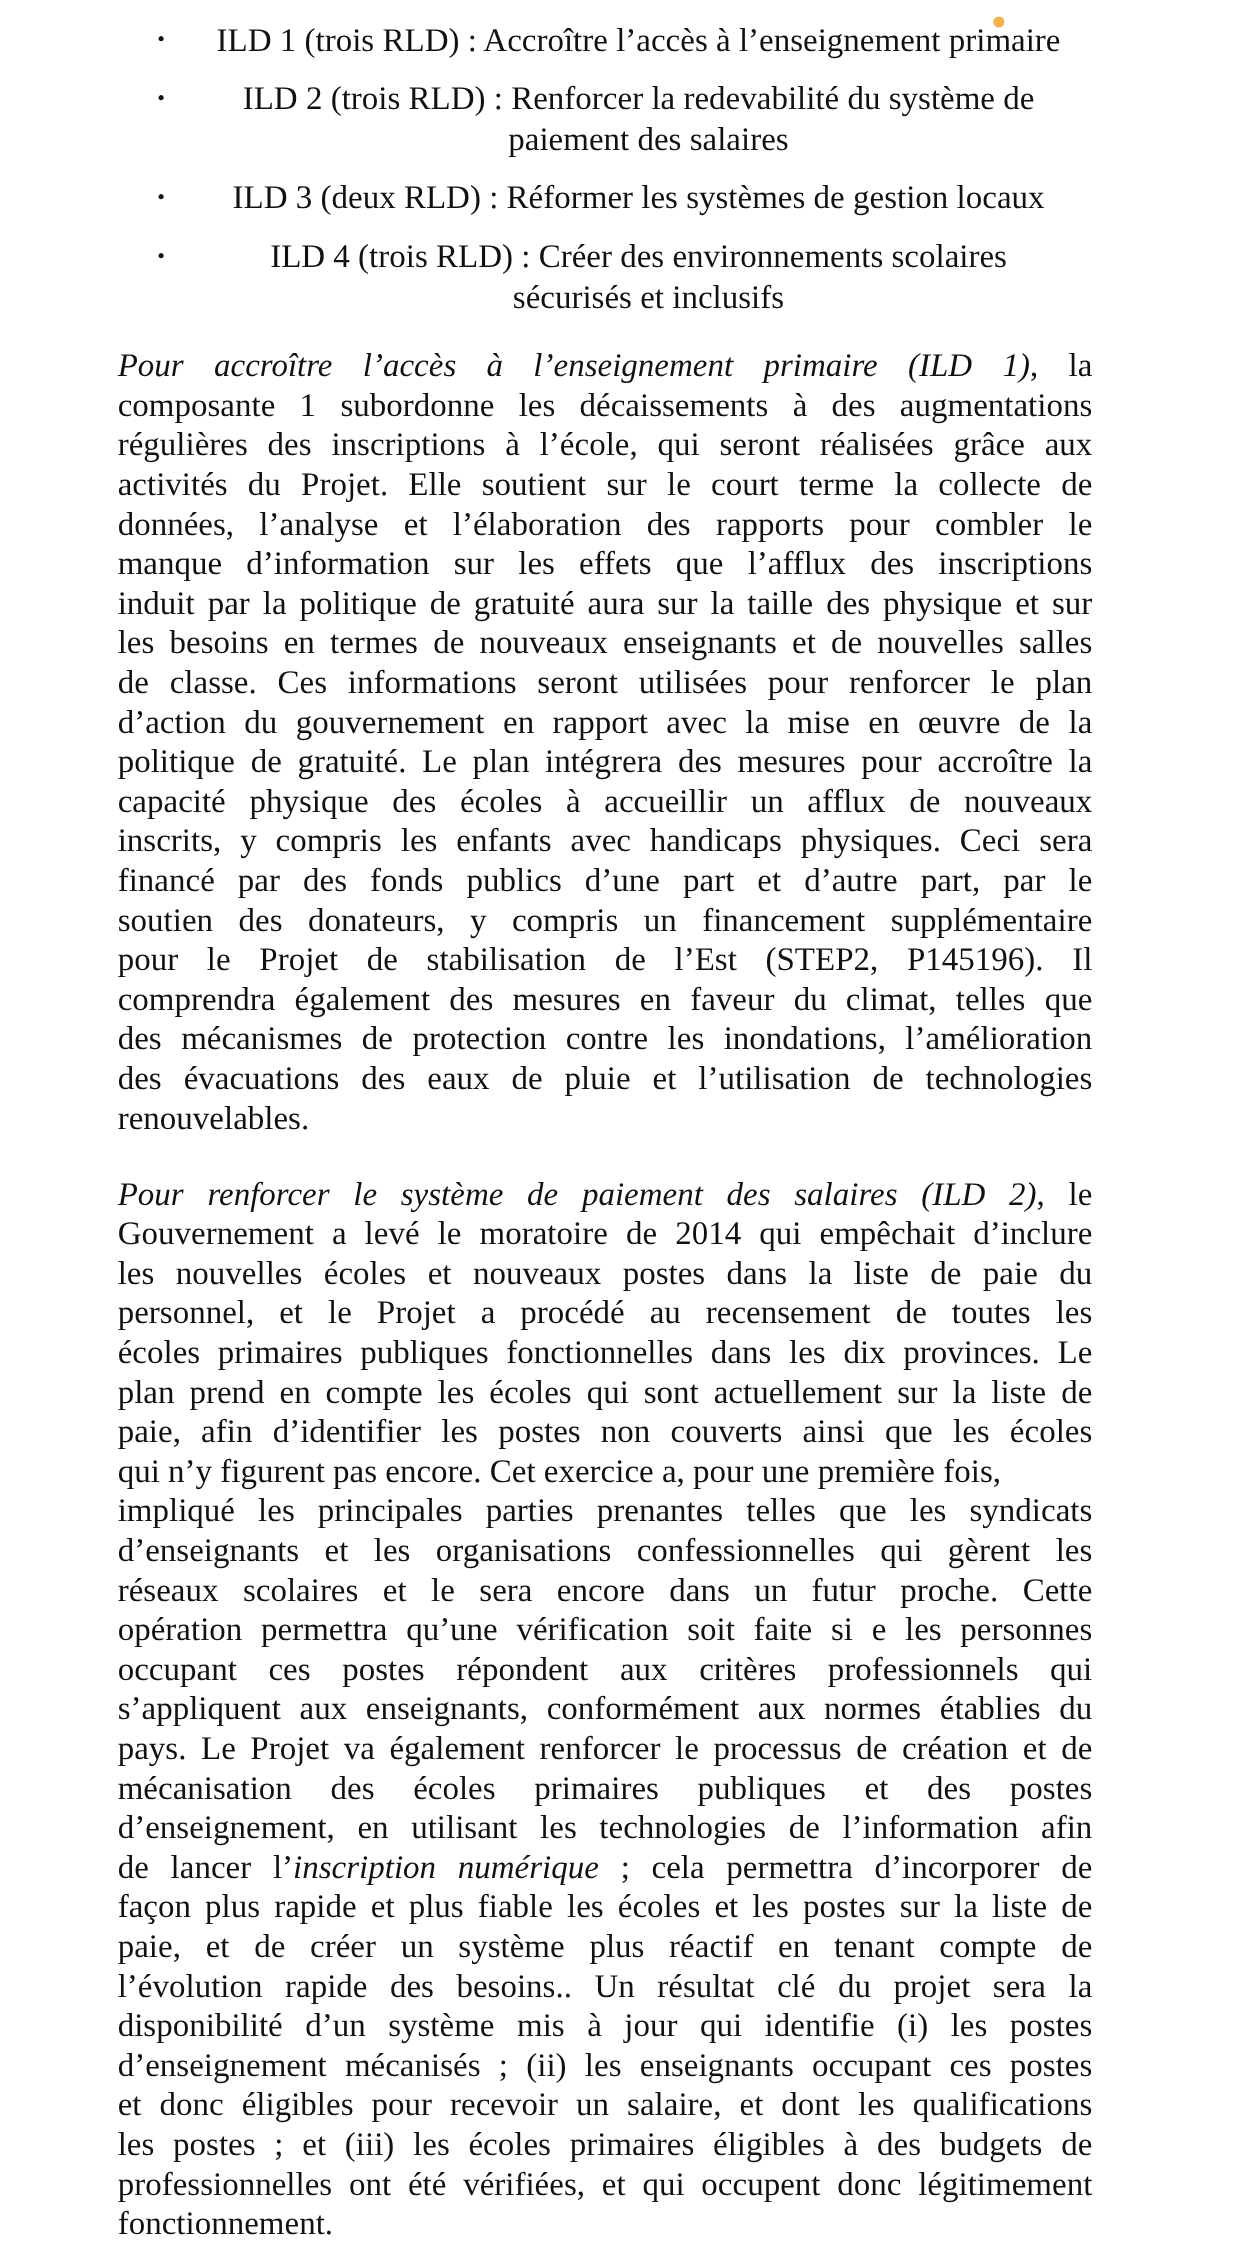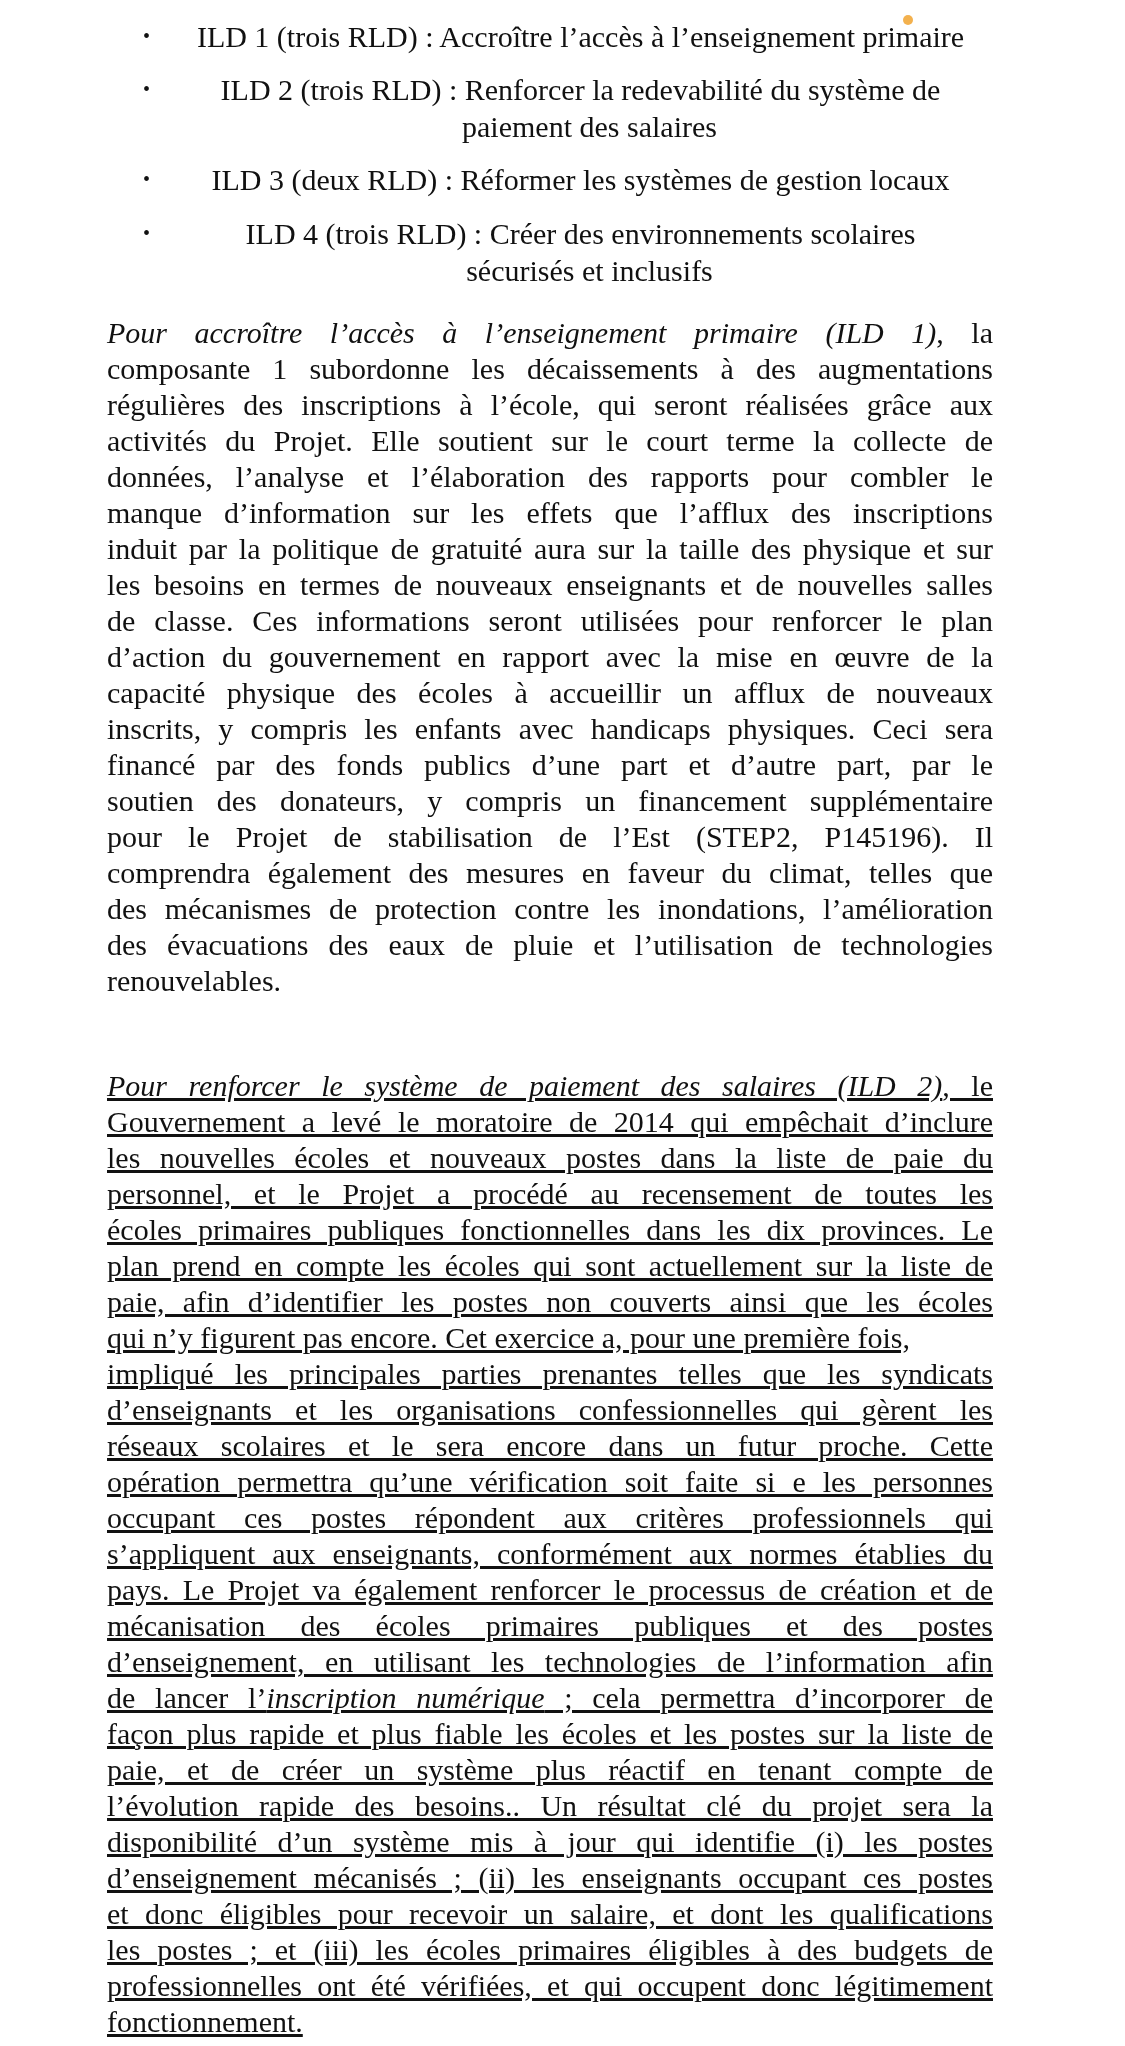--- a/index.html
+++ b/index.html
@@ -118,32 +118,33 @@
     <span class="line"><span class="it">Pour accroître l’accès à l’enseignement primaire (ILD 1)</span><span>, la</span></span>
     <span class="line">composante 1 subordonne les décaissements à des augmentations</span>
     <span class="line">régulières des inscriptions à l’école, qui seront réalisées grâce aux</span>
     <span class="line">activités du Projet. Elle soutient sur le court terme la collecte de</span>
     <span class="line">données, l’analyse et l’élaboration des rapports pour combler le</span>
     <span class="line">manque d’information sur les effets que l’afflux des inscriptions</span>
     <span class="line">induit par la politique de gratuité aura sur la taille des physique et sur</span>
     <span class="line">les besoins en termes de nouveaux enseignants et de nouvelles salles</span>
     <span class="line">de classe. Ces informations seront utilisées pour renforcer le plan</span>
     <span class="line">d’action du gouvernement en rapport avec la mise en œuvre de la</span>
+    <span class="line">politique de gratuité. Le plan intégrera des mesures pour accroître la</span>
     <span class="line">capacité physique des écoles à accueillir un afflux de nouveaux</span>
     <span class="line">inscrits, y compris les enfants avec handicaps physiques. Ceci sera</span>
     <span class="line">financé par des fonds publics d’une part  et d’autre part, par le</span>
     <span class="line">soutien des donateurs, y compris un financement supplémentaire</span>
     <span class="line">pour le Projet de stabilisation de l’Est (STEP2, P145196). Il</span>
     <span class="line">comprendra également des mesures en faveur du climat, telles que</span>
     <span class="line">des mécanismes de protection contre les inondations, l’amélioration</span>
     <span class="line">des évacuations des eaux de pluie et l’utilisation de technologies</span>
     <span class="line last">renouvelables.</span>
   </div>
 
-  <div class="para" style="top:1068px;text-decoration:underline;">
+  <div class="para" style="top:1068px;">
     <span class="line"><span class="it">Pour renforcer le système de paiement des salaires (ILD 2)</span><span>, le</span></span>
     <span class="line">Gouvernement a levé le moratoire de 2014 qui empêchait d’inclure</span>
     <span class="line">les nouvelles écoles et nouveaux postes dans la liste de paie du</span>
     <span class="line">personnel, et le Projet a procédé  au recensement  de toutes les</span>
     <span class="line">écoles primaires publiques fonctionnelles dans les dix provinces. Le</span>
     <span class="line">plan prend en compte les écoles qui sont actuellement sur la liste de</span>
     <span class="line">paie, afin d’identifier les postes non couverts  ainsi que les écoles</span>
     <span class="line ragged">qui n’y figurent pas encore. Cet exercice a, pour une première fois,</span>
     <span class="line">impliqué les principales parties prenantes telles que les syndicats</span>
     <span class="line">d’enseignants et les organisations confessionnelles qui gèrent les</span>

